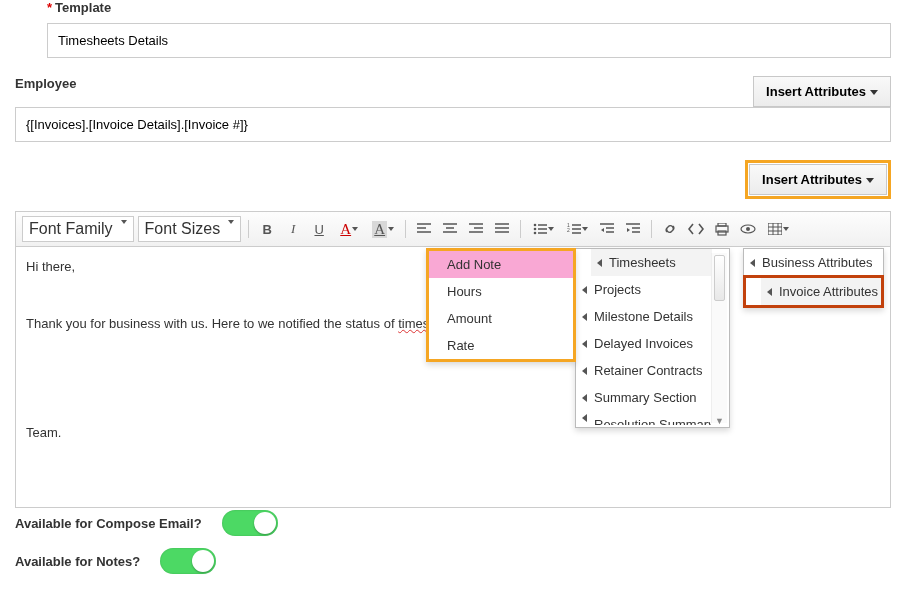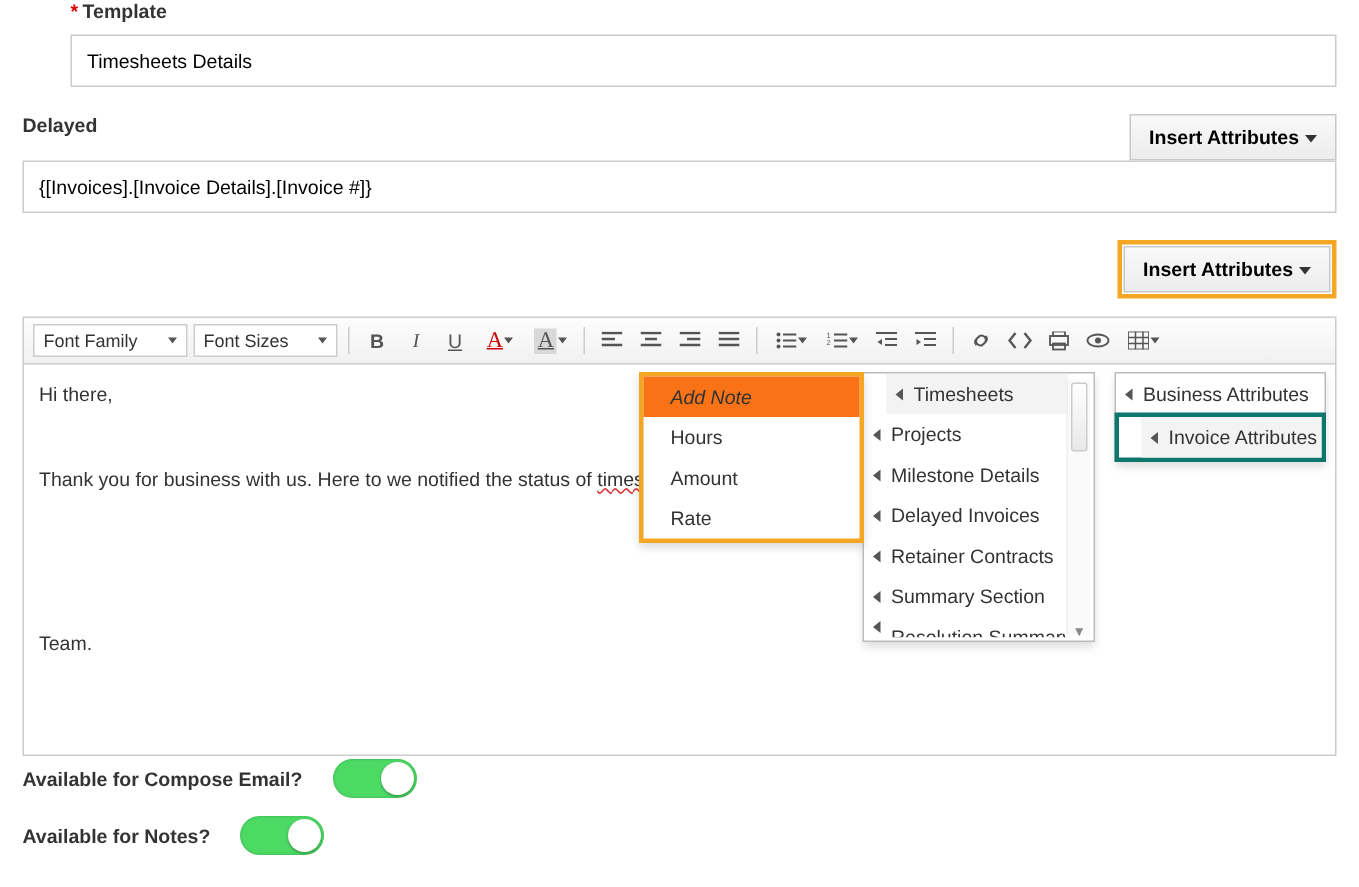--- a/index.html
+++ b/index.html
@@ -10,46 +10,46 @@
 .row { position: relative; padding-left: 32px; }
 .btn-insert { background: linear-gradient(#f9f9f9,#ececec); border: 1px solid #c8c8c8; padding: 7px 12px; font-size: 13px; font-weight: bold; cursor: pointer; white-space: nowrap; }
 .btn-insert .caret { display: inline-block; width: 0; height: 0; border-left: 4px solid transparent; border-right: 4px solid transparent; border-top: 5px solid #333; margin-left: 4px; vertical-align: middle; }
 .top-row { display: flex; align-items: flex-start; }
 .top-row .left { flex: 1; }
 .top-row .right { margin-left: 10px; }
 .insert-row2 { display: flex; justify-content: flex-end; margin-bottom: 12px; position: relative; }
 .hl-orange-btn { border: 3px solid #f5a623; padding: 1px; display: inline-block; }
 .editor-wrap { border: 1px solid #ccc; position: relative; }
 .toolbar { background: linear-gradient(#fdfdfd,#f1f1f1); border-bottom: 1px solid #ccc; padding: 4px 6px; display: flex; align-items: center; gap: 4px; }
-.tb-select { border: 1px solid #ccc; background: #fff; padding: 3px 6px; font-size: 12px; display: inline-flex; align-items: center; gap: 20px; cursor: pointer; }
+.tb-select { border: 1px solid #ccc; background: #fff; padding: 3px 6px; font-size: 16px; display: inline-flex; align-items: flex-start; gap: 8px; cursor: pointer; }
 .tb-select .caret { display: inline-block; width: 0; height: 0; border-left: 3px solid transparent; border-right: 3px solid transparent; border-top: 4px solid #555; }
 .tb-sep { width: 1px; height: 18px; background: #ccc; margin: 0 3px; }
 .tb-btn { width: 22px; height: 22px; display: inline-flex; align-items: center; justify-content: center; color: #555; cursor: pointer; font-size: 13px; }
 .tb-btn.withcaret { width: 30px; }
 .tb-btn .small-caret { display: inline-block; width: 0; height: 0; border-left: 3px solid transparent; border-right: 3px solid transparent; border-top: 4px solid #555; margin-left: 1px; }
 .editor-body { padding: 12px 10px; min-height: 260px; font-size: 13px; line-height: 1.3; position: relative; }
 .editor-body p { margin-bottom: 2px; }
 .squiggle { text-decoration: underline wavy #d33; text-decoration-thickness: 1px; }
 .menu { position: absolute; background: #fff; border: 1px solid #bbb; box-shadow: 0 3px 6px rgba(0,0,0,0.15); font-size: 13px; z-index: 30; }
 .menu-item { padding: 6px 12px 6px 18px; cursor: pointer; white-space: nowrap; position: relative; }
 .menu-item.has-sub::before { content: ""; position: absolute; left: 6px; top: 50%; transform: translateY(-50%); width: 0; height: 0; border-top: 4px solid transparent; border-bottom: 4px solid transparent; border-right: 5px solid #555; }
 .menu-item.active { background: #f3f3f3; margin-left: 15px; }
 .menu1 { top: 36px; right: 6px; width: 141px; }
-.menu1 .hl-item { border: 3px solid #0f766e; margin: -1px; }
+.menu1 .hl-item { border: 3px solid #c2410c; margin: -1px; }
 .menu2 { top: 36px; right: 160px; width: 155px; padding-bottom: 2px; }
 .menu2 .scrollbar { position: absolute; right: 2px; top: 4px; bottom: 4px; width: 16px; background: #fafafa; border-left:1px solid #eee; }
 .menu2 .scrollbar .thumb { position: absolute; top: 2px; left: 2px; right: 2px; height: 46px; background: linear-gradient(#fff,#e8e8e8); border: 1px solid #ccc; border-radius: 2px; }
 .menu2 .scrollbar .arr { position: absolute; left: 3px; right: 3px; height: 8px; color:#888; font-size:9px; text-align:center; }
 .menu2 .scrollbar .arr.up { top: -1px; }
 .menu2 .scrollbar .arr.down { bottom: -1px; }
 .menu2 .inner { margin-right: 17px; overflow: hidden; }
 .menu2 .cut { color: #333; height: 14px; overflow: hidden; text-align: right; }
 .menu3 { top: 36px; right: 314px; width: 150px; }
 .hl-orange-menu { border: 3px solid #f5a623; }
-.menu3 .menu-item:first-child { background: #f97316; font-style: italic; }
+.menu3 .menu-item:first-child { background: #f9a8d4; }
 .avail-row { display: flex; align-items: center; margin-top: 2px; gap: 20px; }
 .avail-row .lbl { font-weight: bold; }
 .toggle { width: 56px; height: 26px; border-radius: 13px; background: #4cd964; position: relative; cursor: pointer; box-shadow: inset 0 0 2px rgba(0,0,0,0.2); }
 .toggle .knob { position: absolute; right: 2px; top: 2px; width: 22px; height: 22px; background: #fff; border-radius: 50%; box-shadow: 0 1px 2px rgba(0,0,0,0.3); }
 .underline-a { font-family: serif; font-size: 15px; text-decoration: underline; }
 .underline-a.red { color: #c00; }
 .underline-a.shade { background: #d8d8d8; padding: 0 2px; }
 svg { display: block; }
 </style>
 </head>
@@ -59,21 +59,21 @@
 
 
 <div class="row">
   <label class="field-label"><span class="req">*</span><span>Template</span></label>
   <input class="text-input" type="text" value="Timesheets Details" style="">
 </div>
 
 
 <div class="top-row">
   <div class="left">
-    <label class="field-label">Delayed</label>
+    <label class="field-label">Employee</label>
   </div>
   <div class="right">
     <button class="btn-insert"><span>Insert Attributes</span><span class="caret"></span></button>
   </div>
 </div>
 <input class="text-input" type="text" value="{[Invoices].[Invoice Details].[Invoice #]}" style="">
 
 
 <div class="insert-row2">
   <span class="hl-orange-btn">

